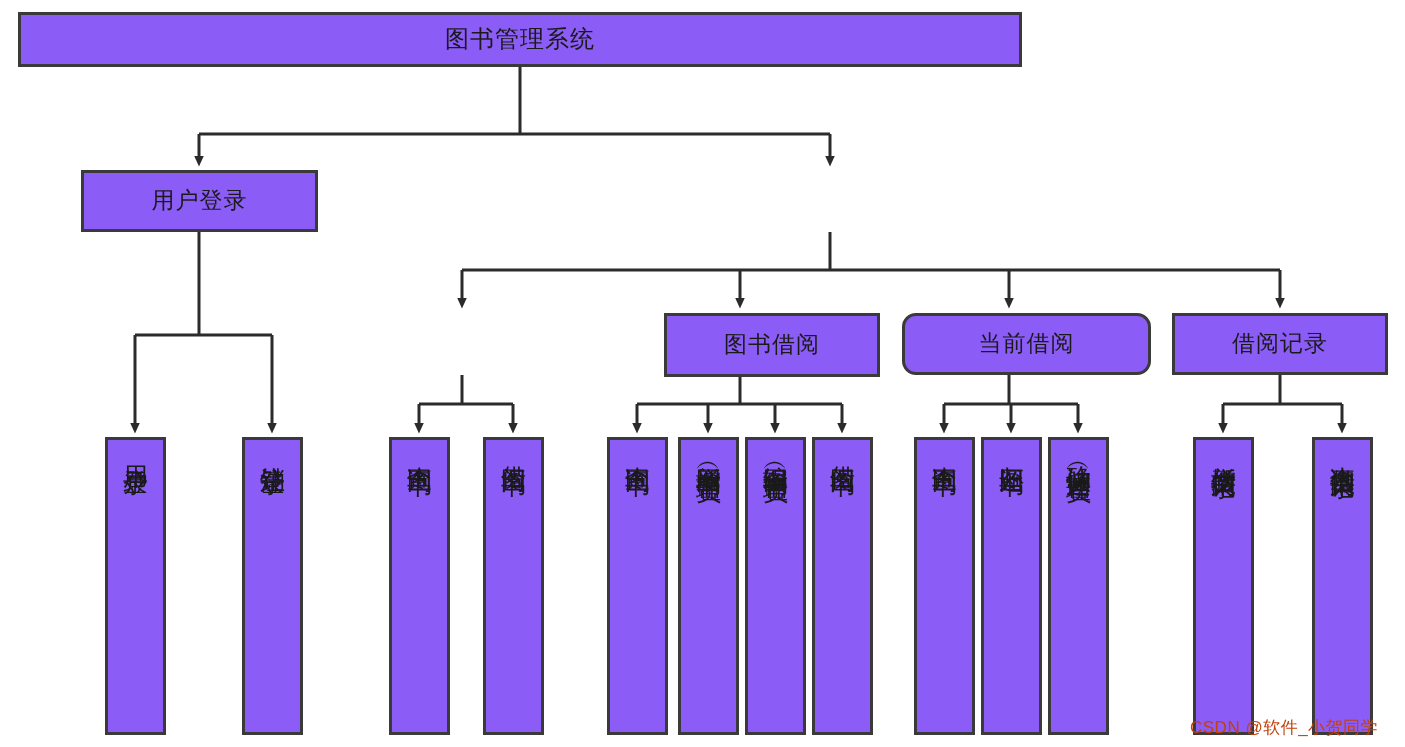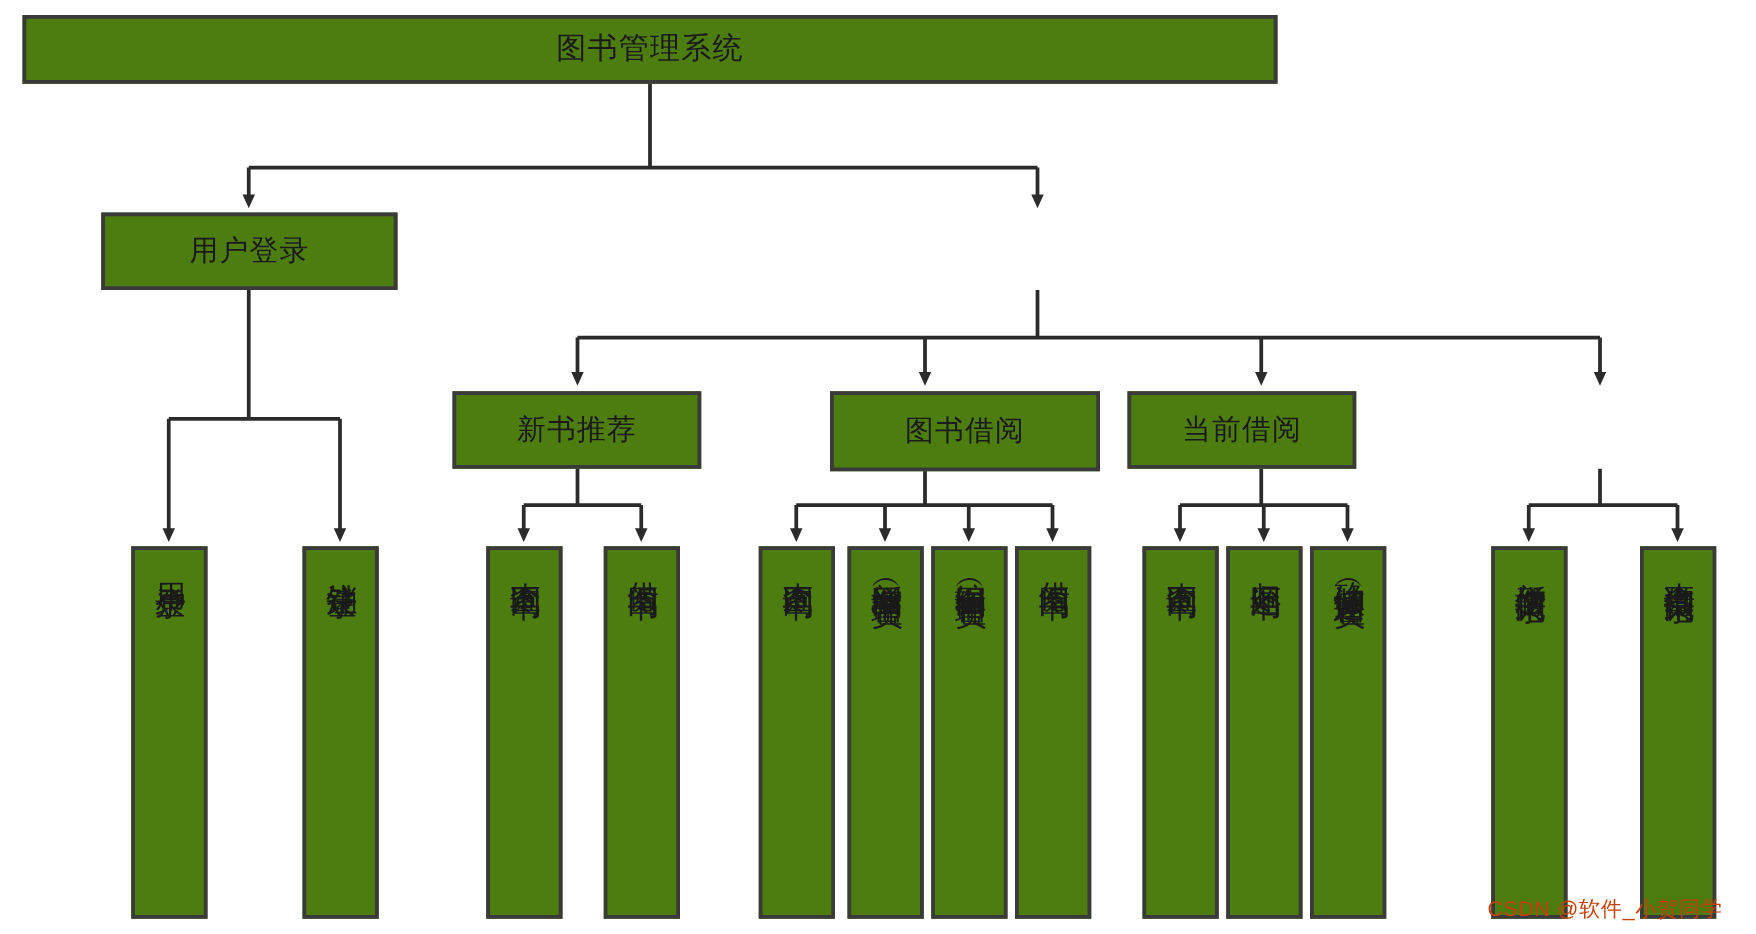--- a/index.html
+++ b/index.html
@@ -21,21 +21,21 @@
     position: absolute;
     left: 0;
     top: 0;
     width: 1405px;
     height: 747px;
     pointer-events: none;
   }
   .node {
     position: absolute;
     box-sizing: border-box;
-    background: #4d7c0f;
+    background: #8b5cf6;
     border: 3px solid #3a3a3a;
     display: flex;
     align-items: center;
     justify-content: center;
     color: #1a1a1a;
   }
   .node-h {
     font-size: 23px;
     letter-spacing: 1px;
     line-height: 1.2;
@@ -119,28 +119,28 @@
   </svg>
 
   <div class="node node-h root" style="left:18px; top:12px; width:1004px; height:55px;">
     <span>图书管理系统</span>
   </div>
 
   <div class="node node-h" style="left:81px; top:170px; width:237px; height:62px;">
     <span>用户登录</span>
   </div>
 
-  <div class="node node-h" style="left:362px; top:313px; width:199px; height:62px;">
-    <span>新书推荐</span>
-  </div>
   <div class="node node-h" style="left:664px; top:313px; width:216px; height:64px;">
     <span>图书借阅</span>
   </div>
-  <div class="node node-h" style="left:902px; top:313px; width:183px; height:62px;">
+  <div class="node node-h" style="left:902px; top:313px; width:249px; height:62px;border-radius:14px;">
     <span>当前借阅</span>
+  </div>
+  <div class="node node-h" style="left:1172px; top:313px; width:216px; height:62px;">
+    <span>借阅记录</span>
   </div>
 
   <div class="node node-v" style="left:105px; top:437px; width:61px; height:298px;">
     <span class="vtext">用户登录</span>
   </div>
   <div class="node node-v" style="left:242px; top:437px; width:61px; height:298px;">
     <span class="vtext">注销登录</span>
   </div>
 
   <div class="node node-v" style="left:389px; top:437px; width:61px; height:298px;">

